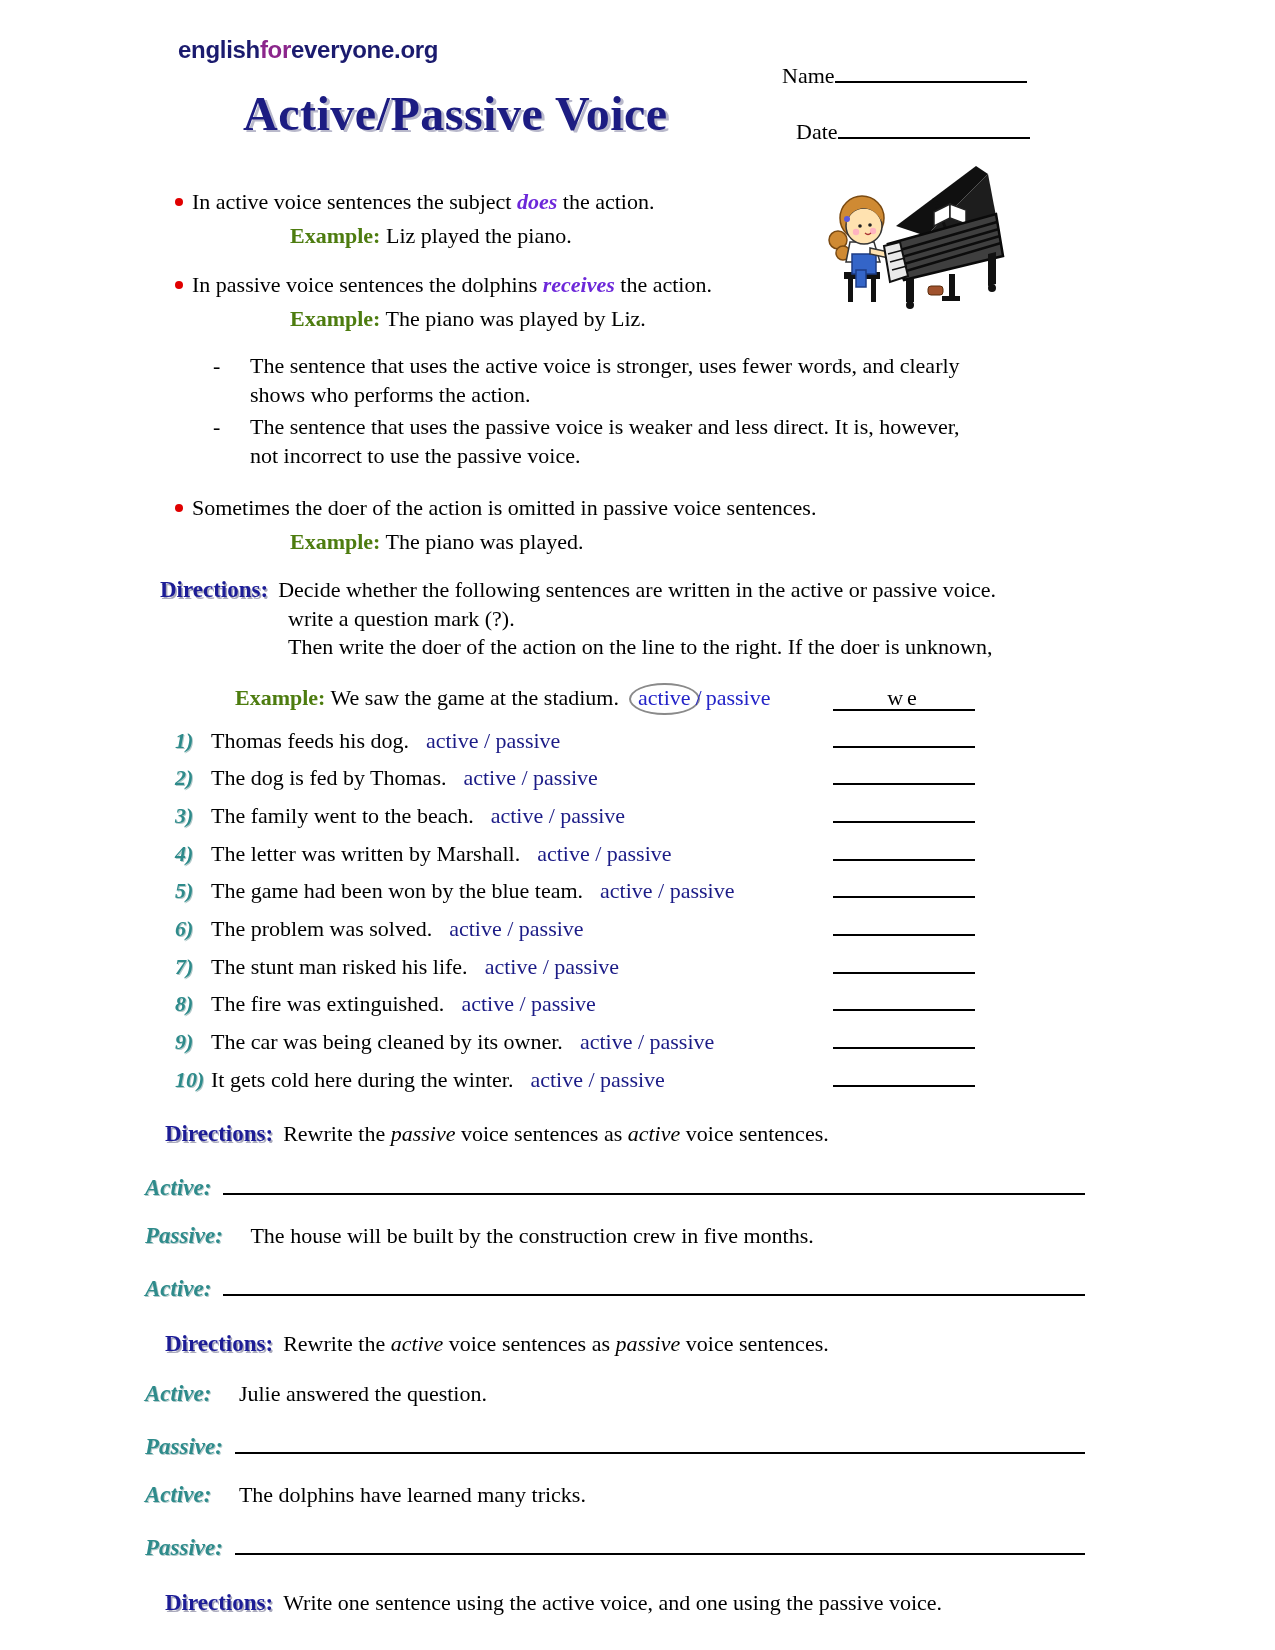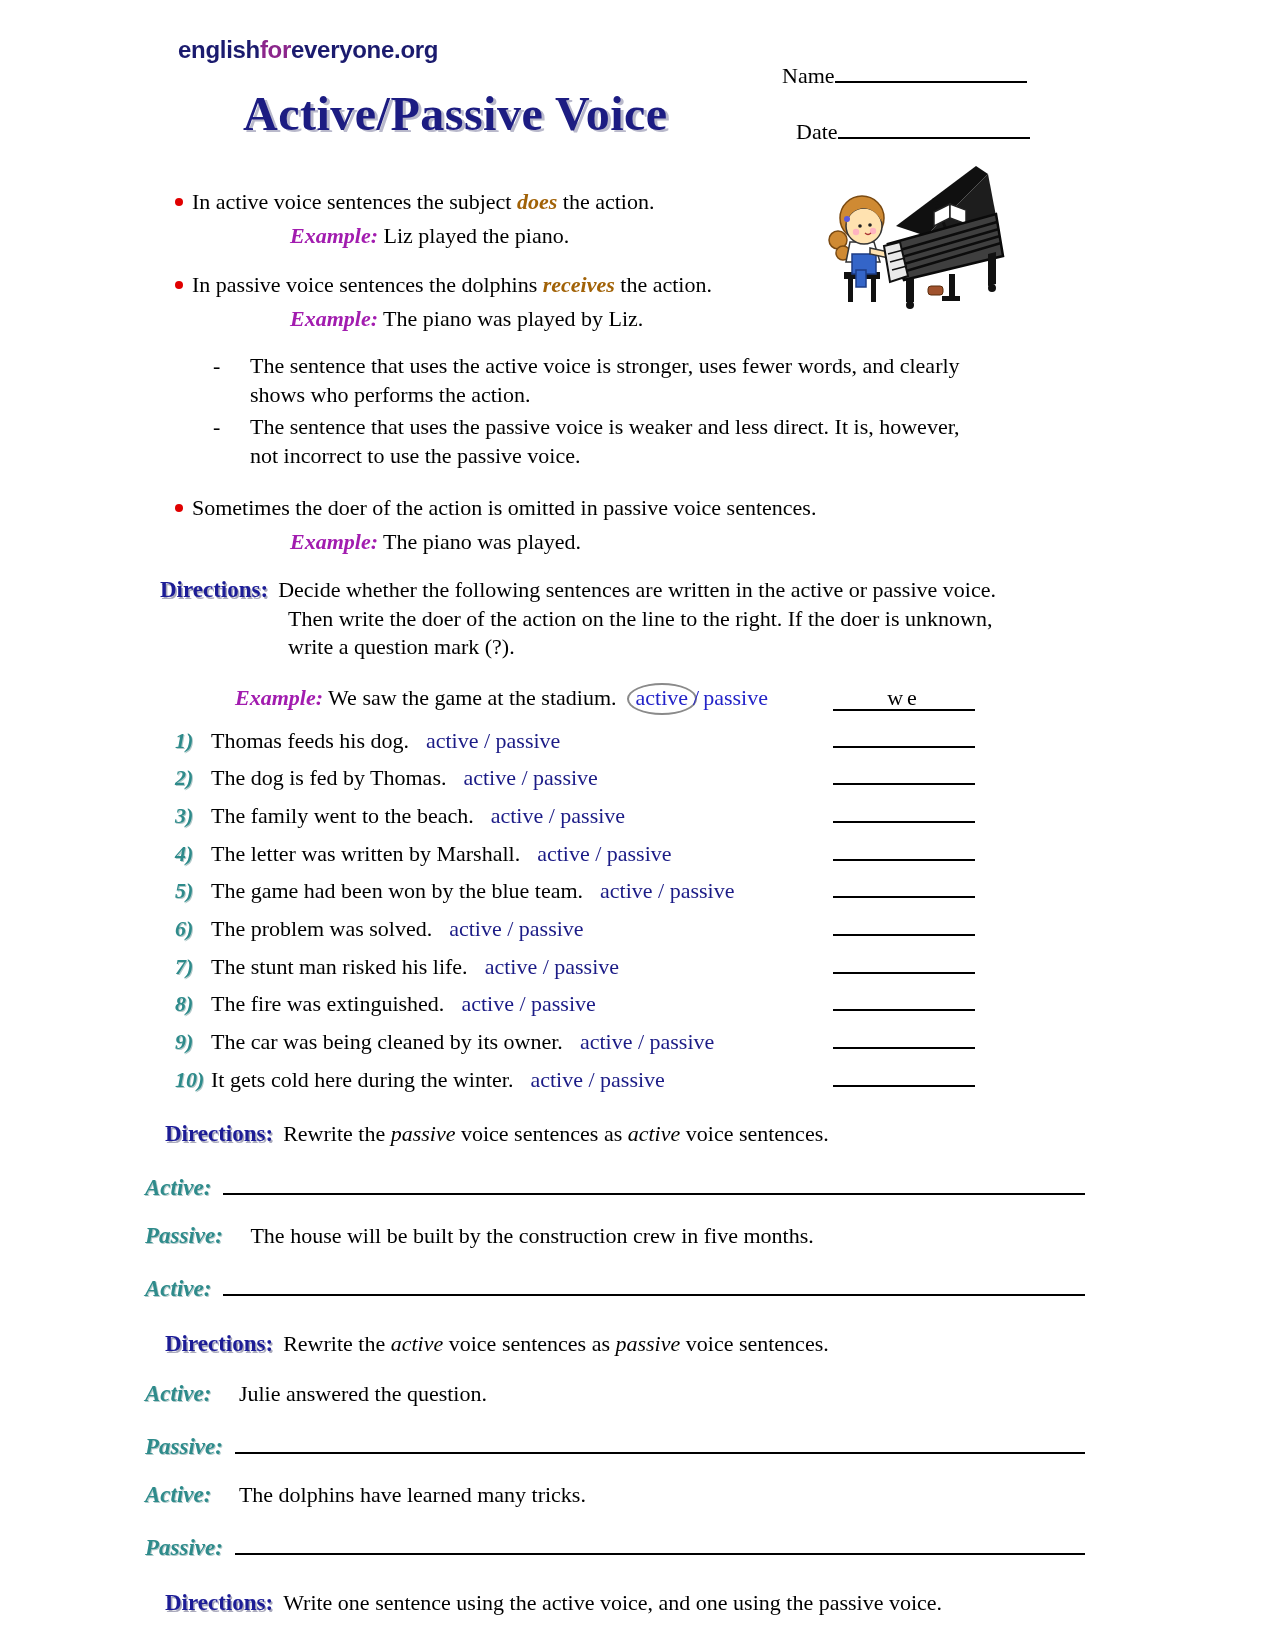--- a/index.html
+++ b/index.html
@@ -17,22 +17,22 @@
   .title{position:absolute;left:243px;top:86px;font-size:48px;font-weight:bold;color:#1c1c82;
          text-shadow:3px 2px 0 #b9b9cb;letter-spacing:0.5px;}
   .piano-wrap{position:absolute;left:810px;top:162px;width:202px;height:152px;}
 
   
   .flow{position:absolute;left:0;top:0;width:1275px;}
   .bullet-row{margin:0 0 0 175px;display:flex;align-items:center;line-height:1.25;}
   .dot{width:8px;height:8px;border-radius:50%;background:#e00000;margin-right:9px;flex:none;}
   .b1{margin-top:188px;} .b2{margin-top:22px;} .b3{margin-top:24px;}
   .example-line{margin:6px 0 0 290px;line-height:1.25;}
-  .ex-label{color:#a21caf;font-weight:bold;font-style:italic;}
-  .hl-red{color:#a16207;font-weight:bold;font-style:italic;}
+  .ex-label{color:#4d7c0f;font-weight:bold;}
+  .hl-red{color:#6d28d9;font-weight:bold;font-style:italic;}
   .dash-row{margin-left:213px;display:flex;line-height:1.3;}
   .d1{margin-top:20px;} .d2{margin-top:4px;}
   .dash-g{width:37px;flex:none;}
   .note-line{display:block;}
 
   
   .directions{margin-left:160px;line-height:1.28;}
   .dir-label{color:#1c1c96;font-weight:bold;font-size:23px;text-shadow:1.5px 1.5px 0 #a9a9bc;margin-right:10px;margin-top:16px;}
   .dir1{margin-top:20px;}
   .dir-cont{display:block;margin-left:128px;}
@@ -165,22 +165,22 @@
       <span class="dot"></span>
       <span>Sometimes the doer of the action is omitted in passive voice sentences.</span>
     </div>
     <div class="example-line">
       <span class="ex-label">Example:</span>
       <span>The piano was played.</span>
     </div>
 
     <div class="directions dir1">
       <span class="dir-label">Directions:</span><span>Decide whether the following sentences are written in the active or passive voice.</span>
+      <span class="dir-cont">write a question mark (?).</span>
       <span class="dir-cont">Then write the doer of the action on the line to the right. If the doer is unknown,</span>
-      <span class="dir-cont">write a question mark (?).</span>
     </div>
 
     <div class="quiz">
       <div class="ex-row">
         <span class="lead"><span class="ex-label">Example:</span>
           <span>We saw the game at the stadium.</span><span class="circled">active</span><span class="slash">/</span><span class="ex-blue">passive</span></span>
         <span class="ans-line">we</span>
       </div>
 
       <div class="q-item">

